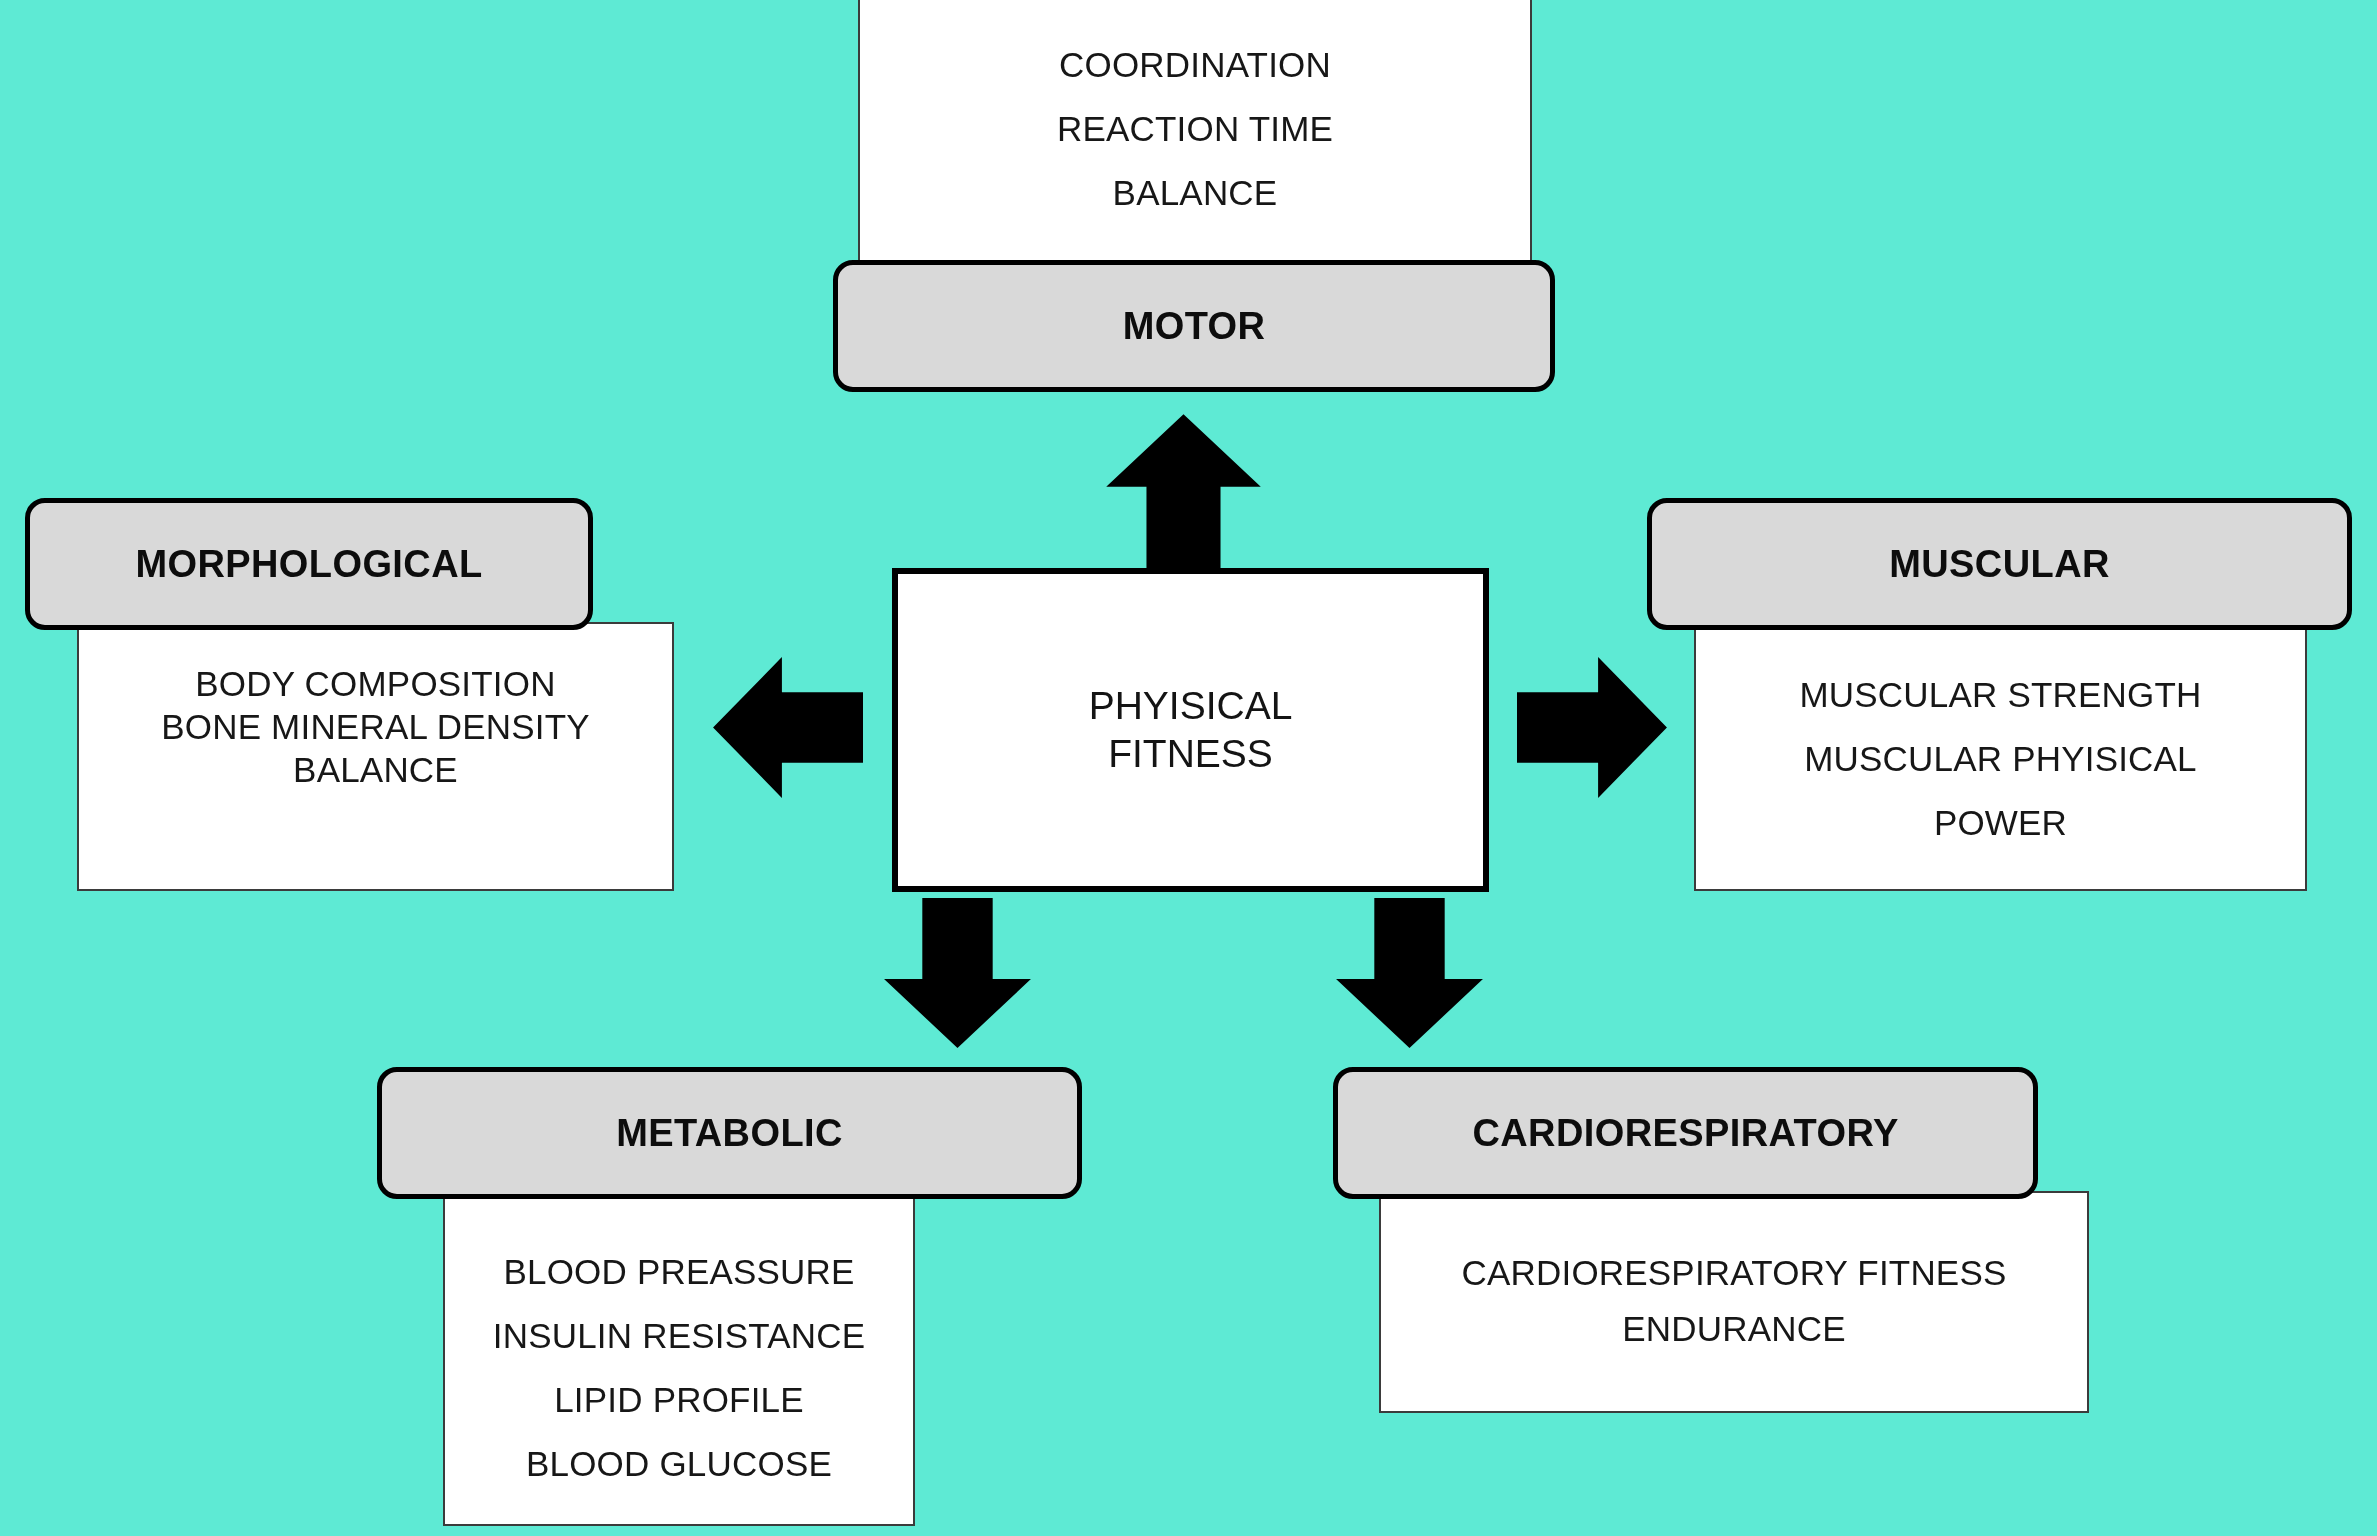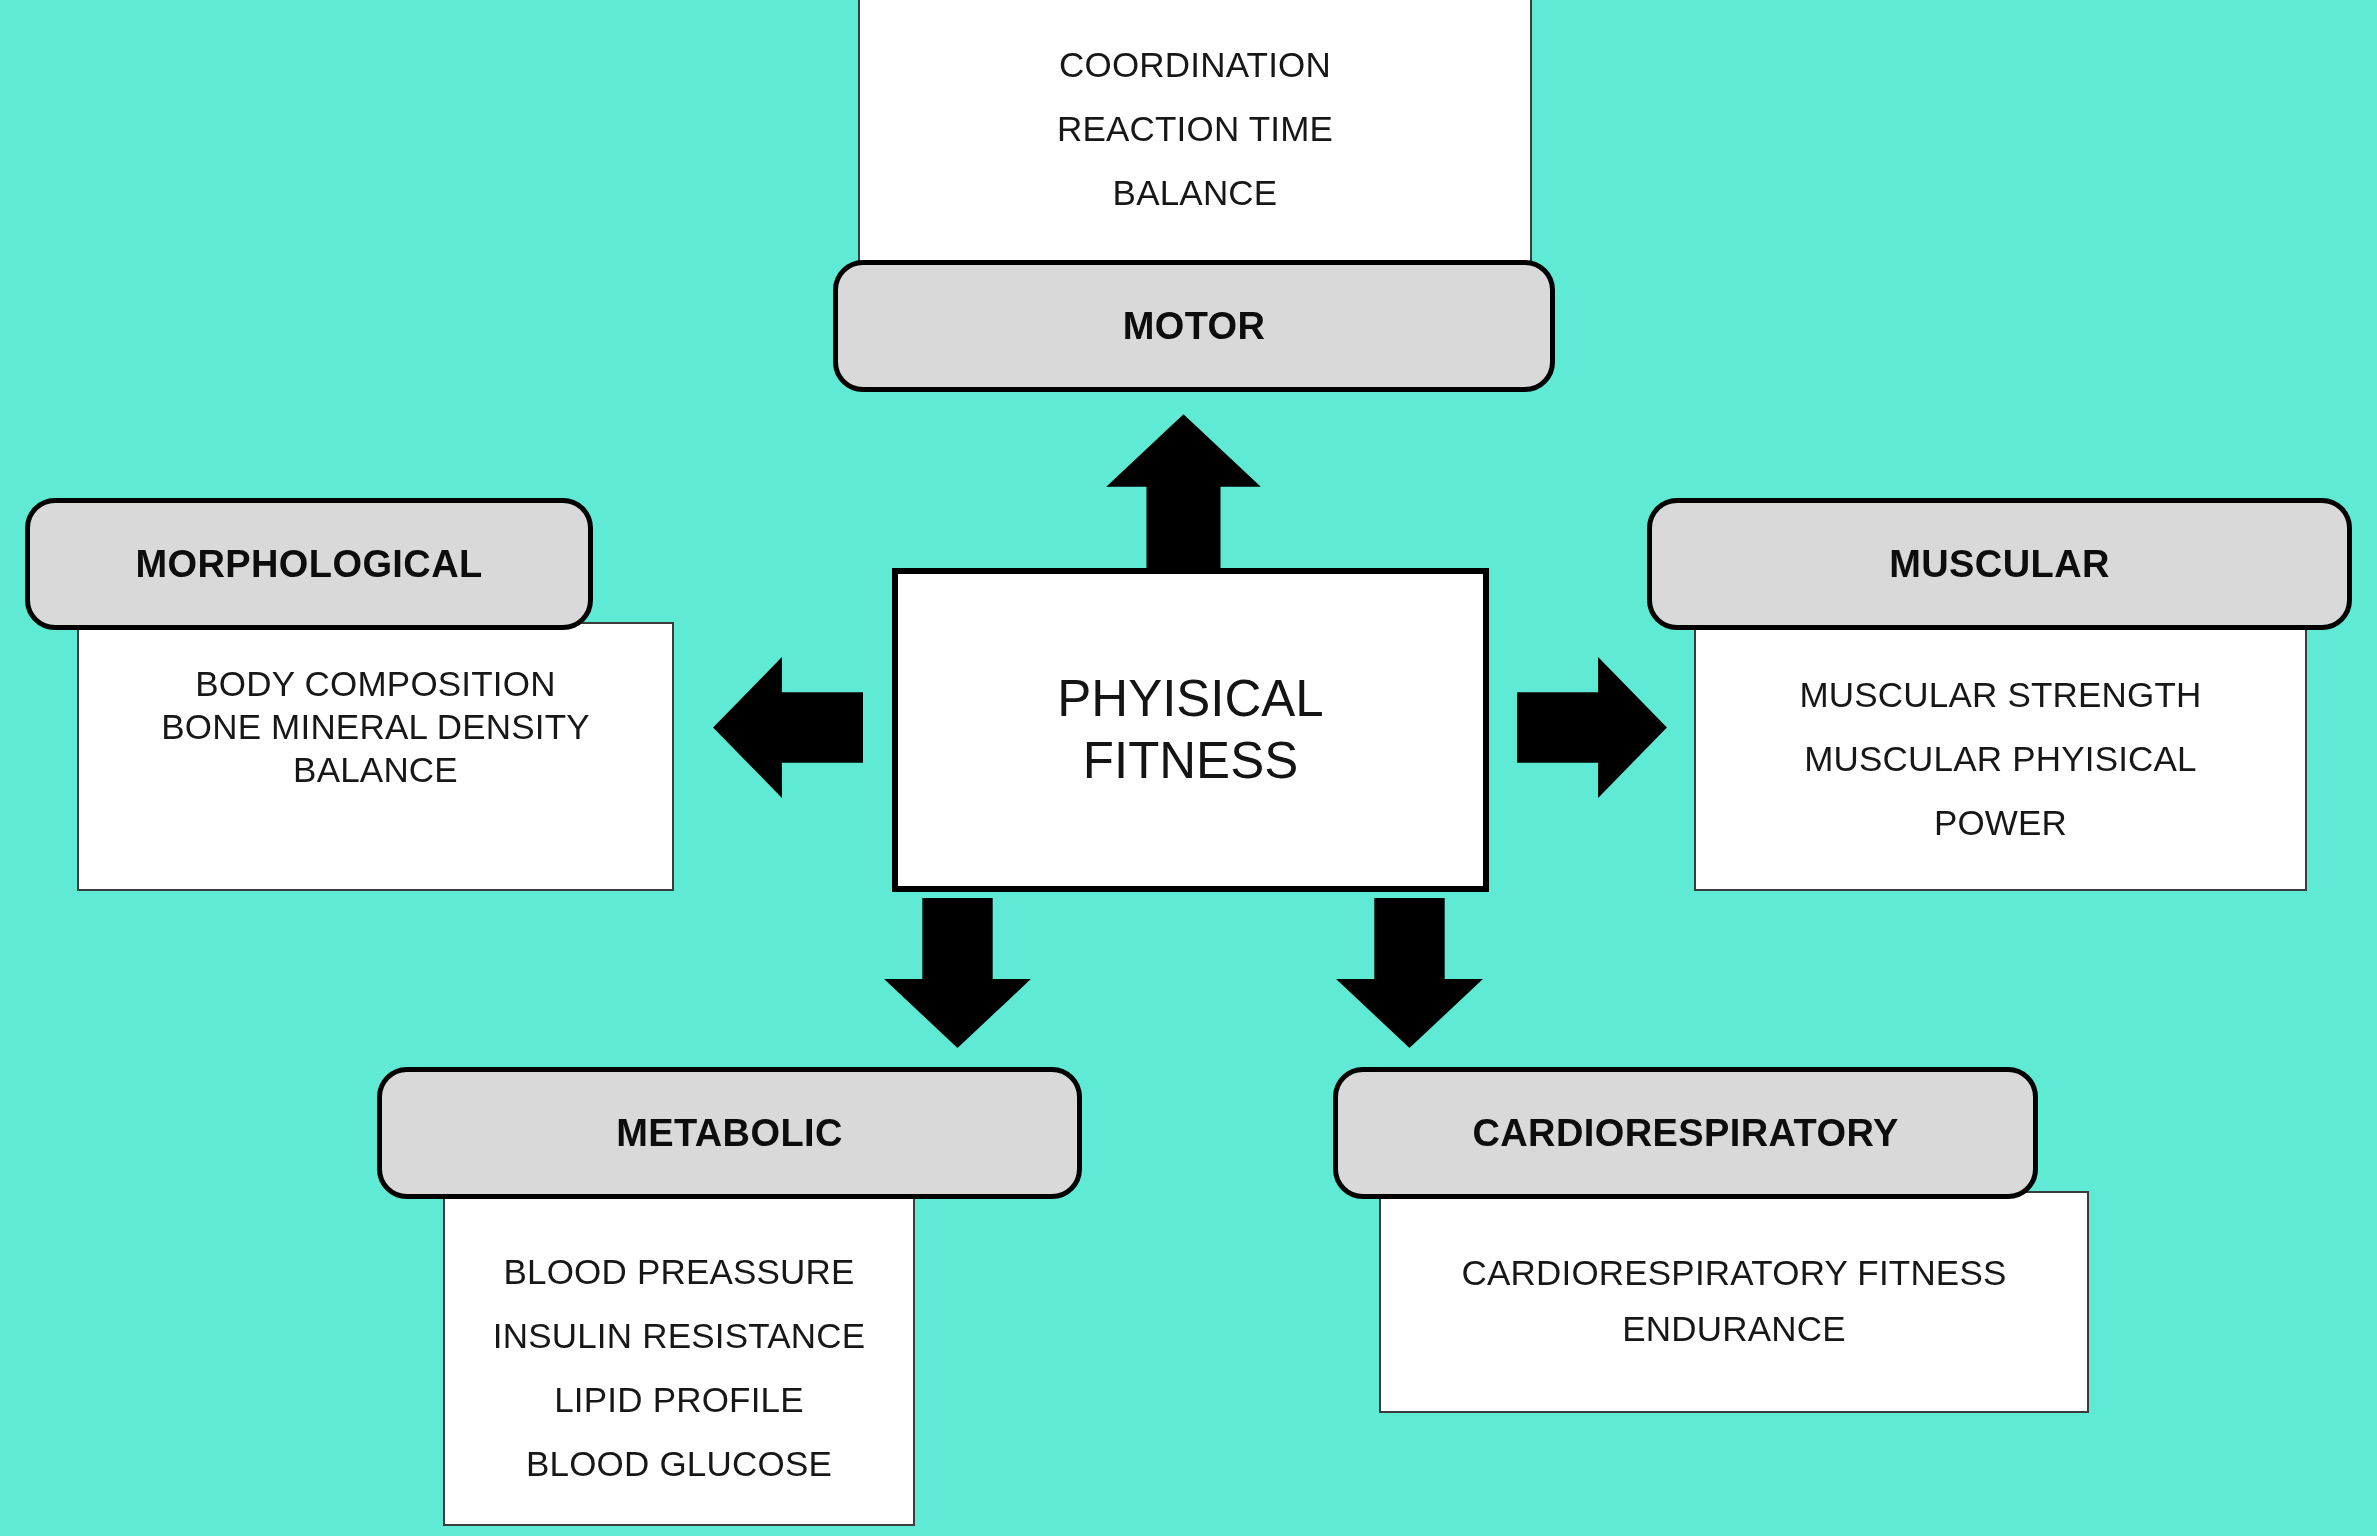--- a/index.html
+++ b/index.html
@@ -37,21 +37,21 @@
     color: #171717;
     letter-spacing: 0.2px;
     white-space: nowrap;
     text-align: center;
   }
 
   .pill {
     position: absolute;
     background: #d9d9d9;
     border: 5.4px solid #000000;
-    border-radius: 30px;
+    border-radius: 20px;
     box-sizing: border-box;
     display: flex;
     align-items: center;
     justify-content: center;
     z-index: 3;
   }
   .pill-label {
     font-size: 38px;
     font-weight: bold;
     color: #0d0d0d;
@@ -64,21 +64,21 @@
     background: #ffffff;
     border: 6.9px solid #000000;
     box-sizing: border-box;
     display: flex;
     flex-direction: column;
     align-items: center;
     justify-content: center;
     z-index: 4;
   }
   .center-line {
-    font-size: 51px;
+    font-size: 39px;
     line-height: 1.22;
     color: #141414;
     white-space: nowrap;
     text-align: center;
   }
 
   .arrow {
     position: absolute;
     z-index: 2;
   }

